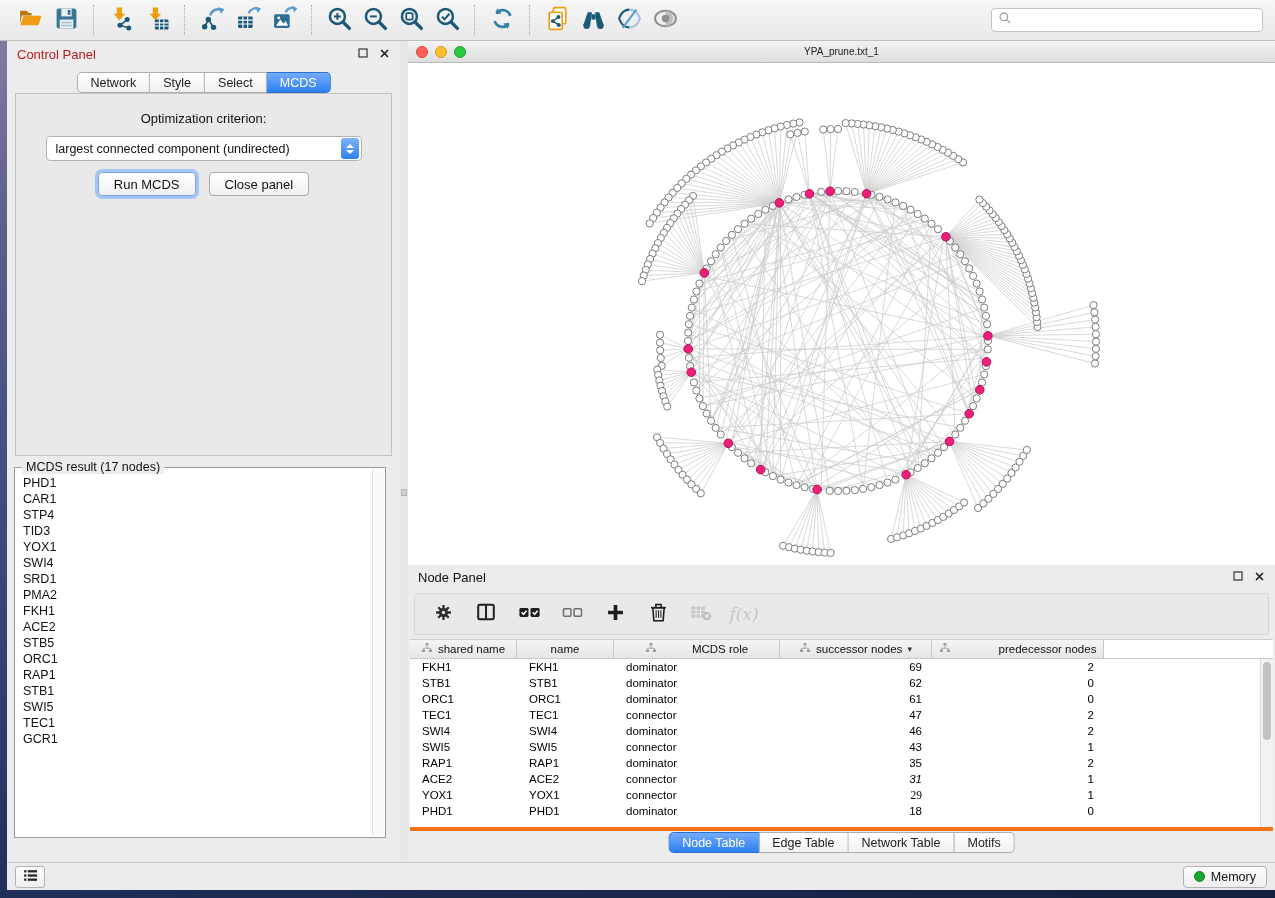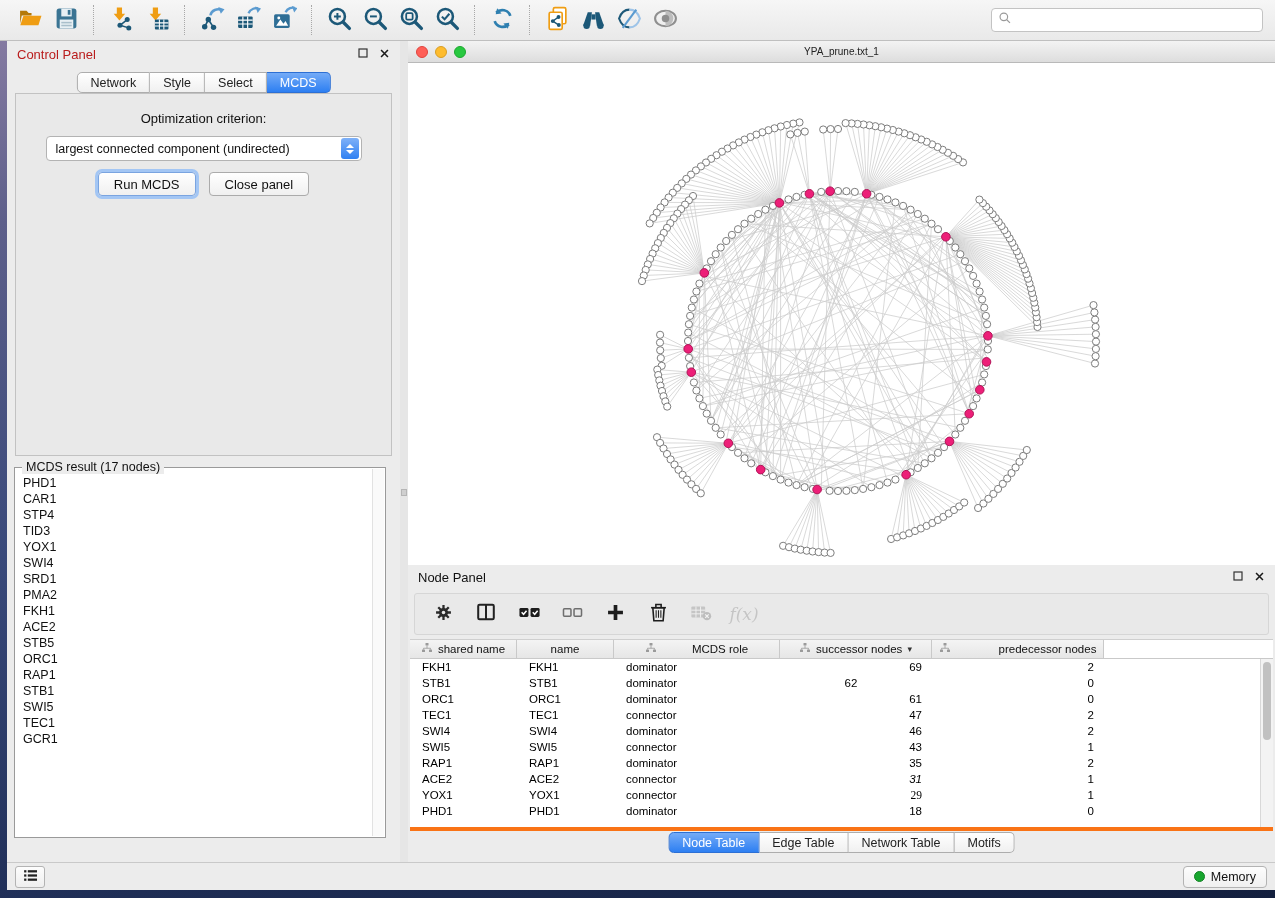--- a/index.html
+++ b/index.html
@@ -1121,21 +1121,21 @@
             <div class="td" style="width: 107px;">FKH1</div>
             <div class="td" style="width: 97px;">FKH1</div>
             <div class="td" style="width: 166px;">dominator</div>
             <div class="td num" style="width: 152px;">69</div>
             <div class="td num" style="width: 172px;">2</div>
           </div>
           <div class="trow">
             <div class="td" style="width: 107px;">STB1</div>
             <div class="td" style="width: 97px;">STB1</div>
             <div class="td" style="width: 166px;">dominator</div>
-            <div class="td num" style="width: 152px; text-align: center;">62</div>
+            <div class="td num" style="width: 152px;">62</div>
             <div class="td num" style="width: 172px;">0</div>
           </div>
           <div class="trow">
             <div class="td" style="width: 107px;">ORC1</div>
             <div class="td" style="width: 97px;">ORC1</div>
             <div class="td" style="width: 166px;">dominator</div>
             <div class="td num" style="width: 152px;">61</div>
             <div class="td num" style="width: 172px;">0</div>
           </div>
           <div class="trow">

